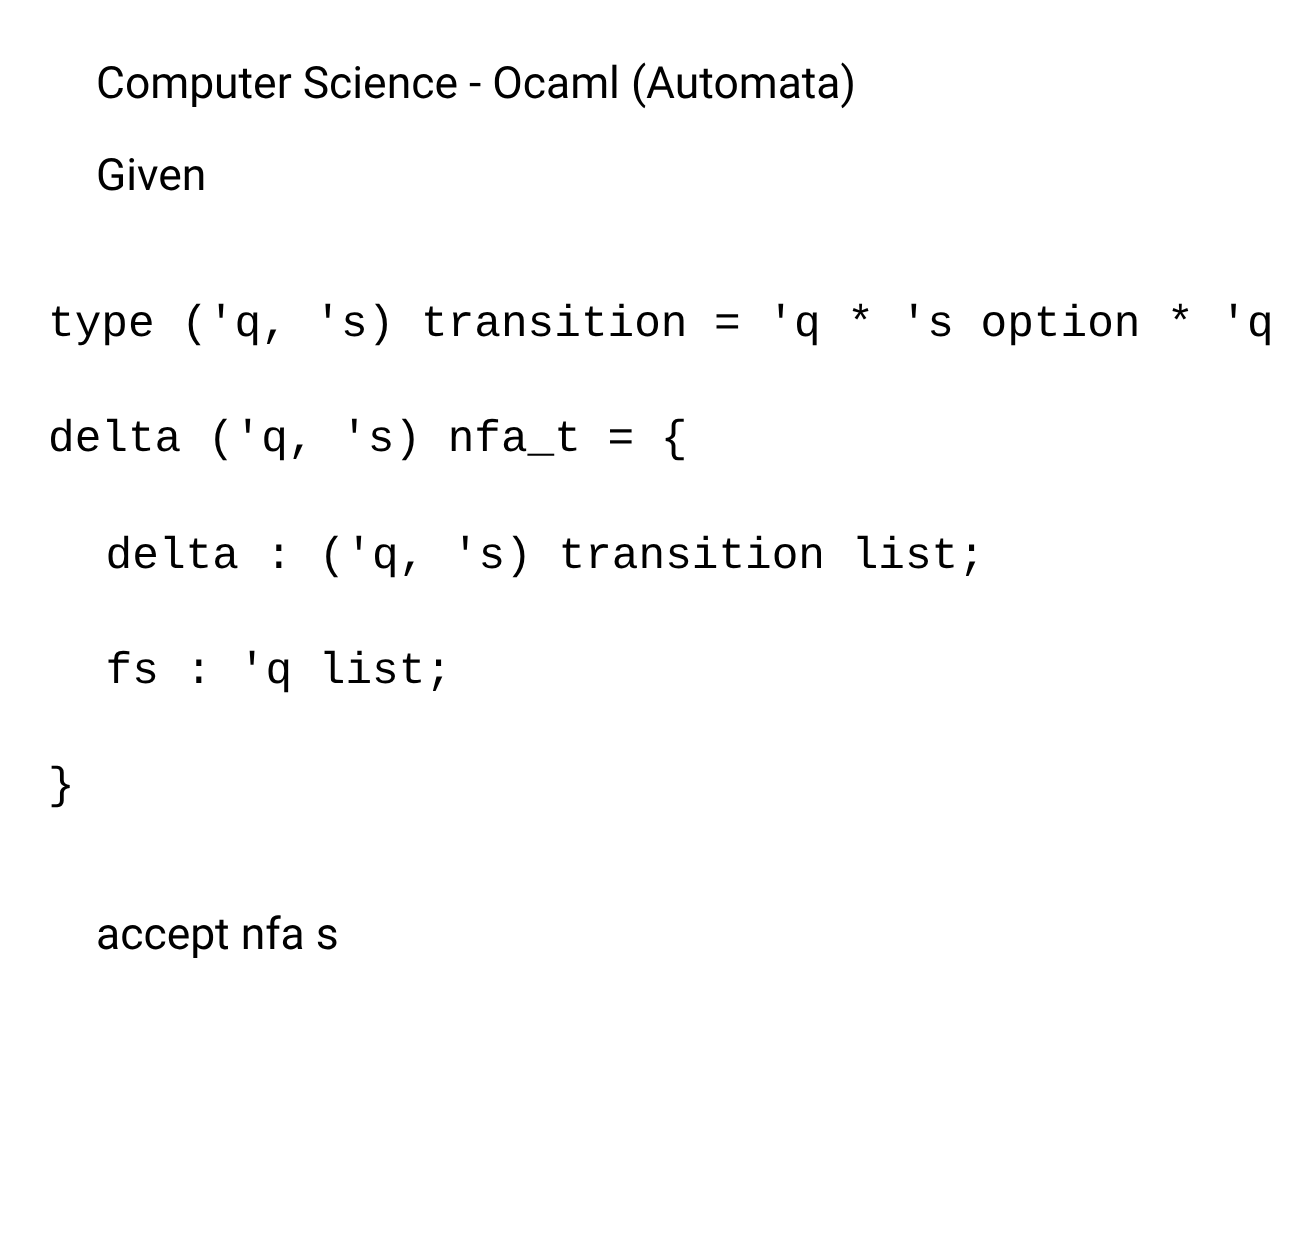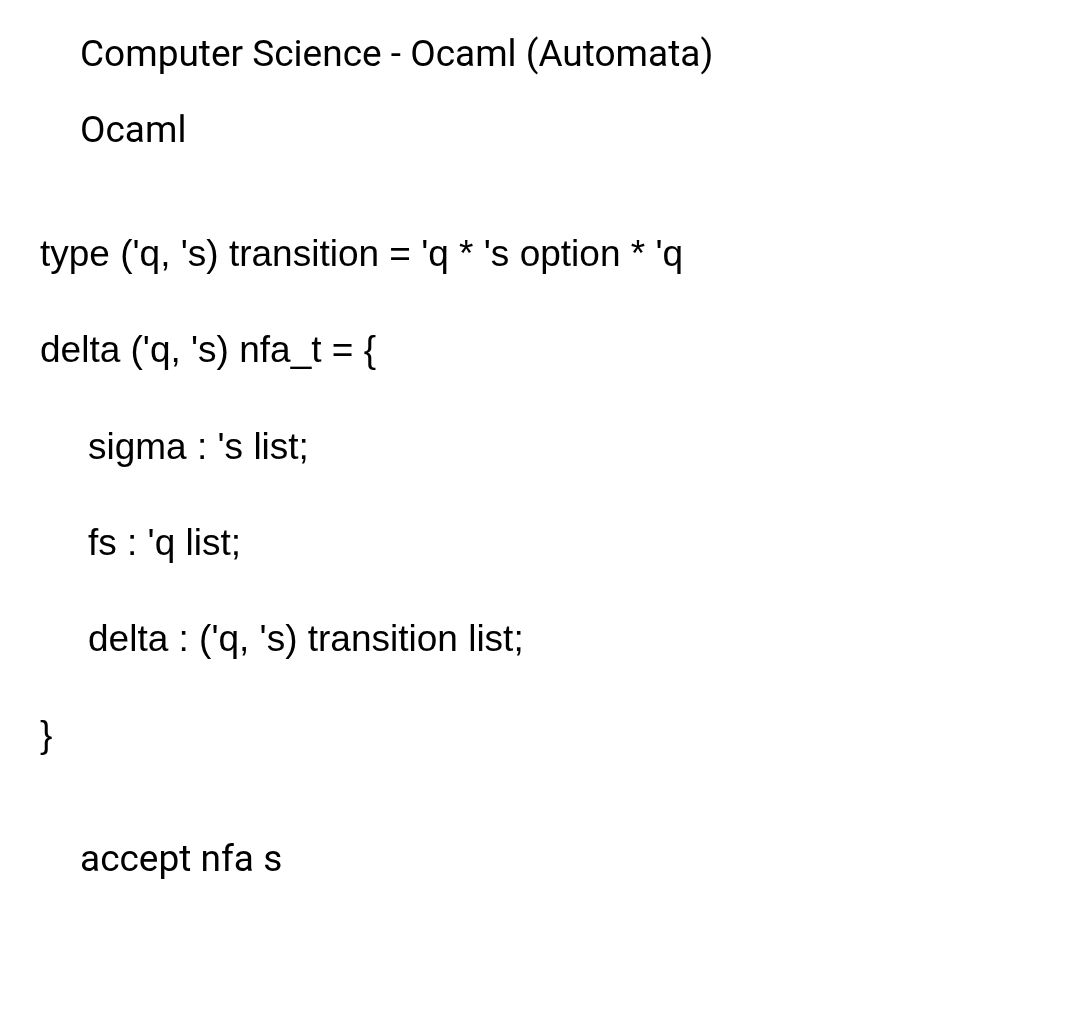--- a/index.html
+++ b/index.html
@@ -15,42 +15,42 @@
       height: 1036px;
       padding: 30px 40px;
       font-size: 37px;
       line-height: 1.3;
     }
     .section {
       margin-bottom: 28px;
     }
     .indented {
       padding-left: 40px;
+      margin-top: 17px;
     }
     .code-block {
-      font-family: Liberation Sans, sans-serif;
+      font-family: Liberation Mono, monospace;
       white-space: pre;
       margin-bottom: 28px;
     }
     .code-indent {
       padding-left: 48px;
     }
     .para {
       margin-bottom: 28px;
     }
   </style>
 </head>
 <body>
 
 <div class="section indented">Computer Science - Ocaml (Automata)</div>
 
-<div class="section indented">Ocaml</div>
+<div class="section indented">Given</div>
 
 <div class="code-block">
 <div>type ('q, 's) transition = 'q * 's option * 'q</div>
 <div>delta ('q, 's) nfa_t = {</div>
-<div class="code-indent">sigma : 's list;</div>
+<div class="code-indent">delta : ('q, 's) transition list;</div>
 <div class="code-indent">fs : 'q list;</div>
-<div class="code-indent">delta : ('q, 's) transition list;</div>
 <div>}</div>
 </div>
 
 <div class="para indented">accept nfa s</div>
 
 </body></html>

